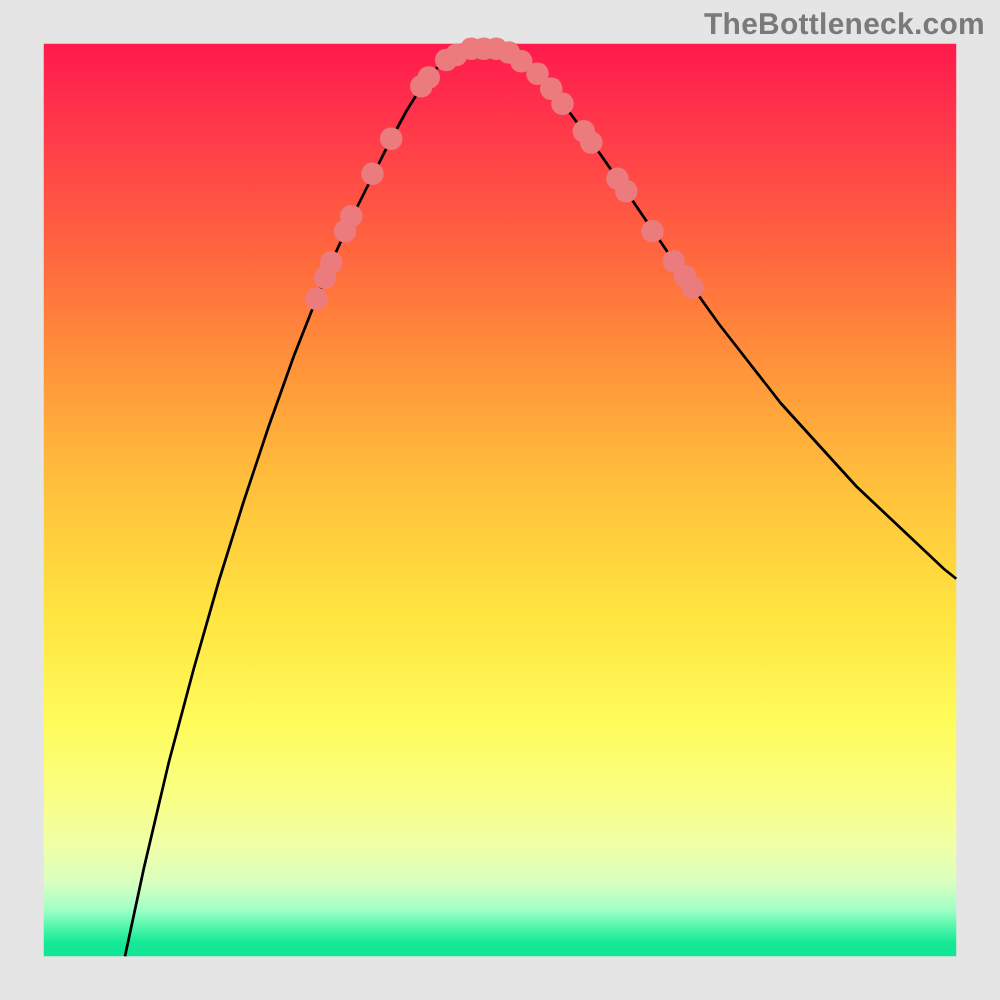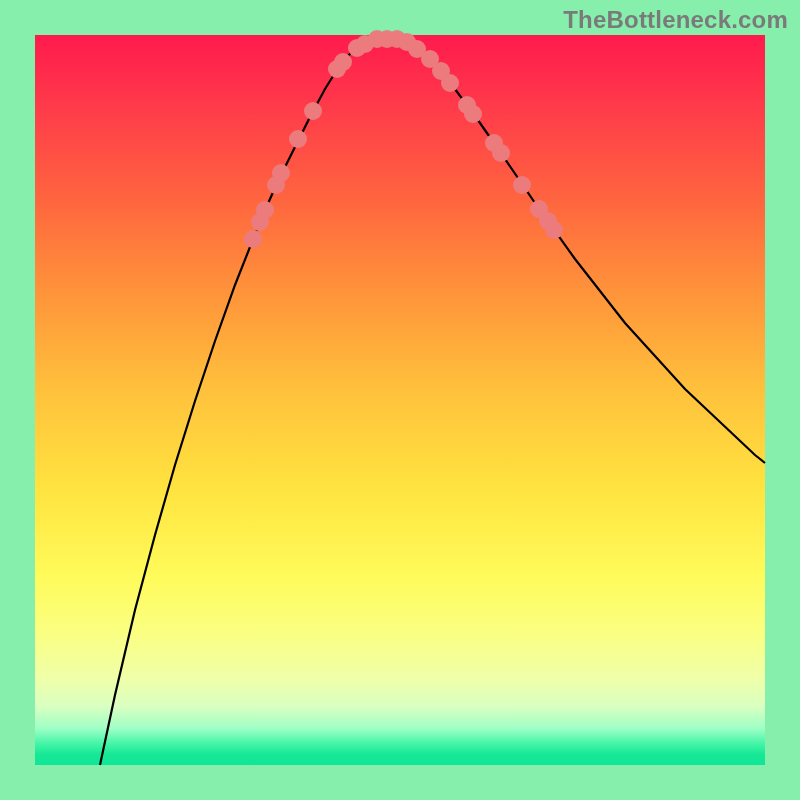--- a/index.html
+++ b/index.html
@@ -10,21 +10,21 @@
     background: #000;
     overflow: hidden;
     font-family: Arial, Helvetica, sans-serif;
   }
   .frame {
     position: absolute;
     left: 0;
     top: 0;
     width: 800px;
     height: 800px;
-    background: #86efac;
+    background: #e5e5e5;
   }
   .plot-area {
     position: absolute;
     left: 35px;
     top: 35px;
     width: 730px;
     height: 730px;
     background: linear-gradient(to bottom,
       #ff1a4d 0%,
       #ff3b4a 10%,

